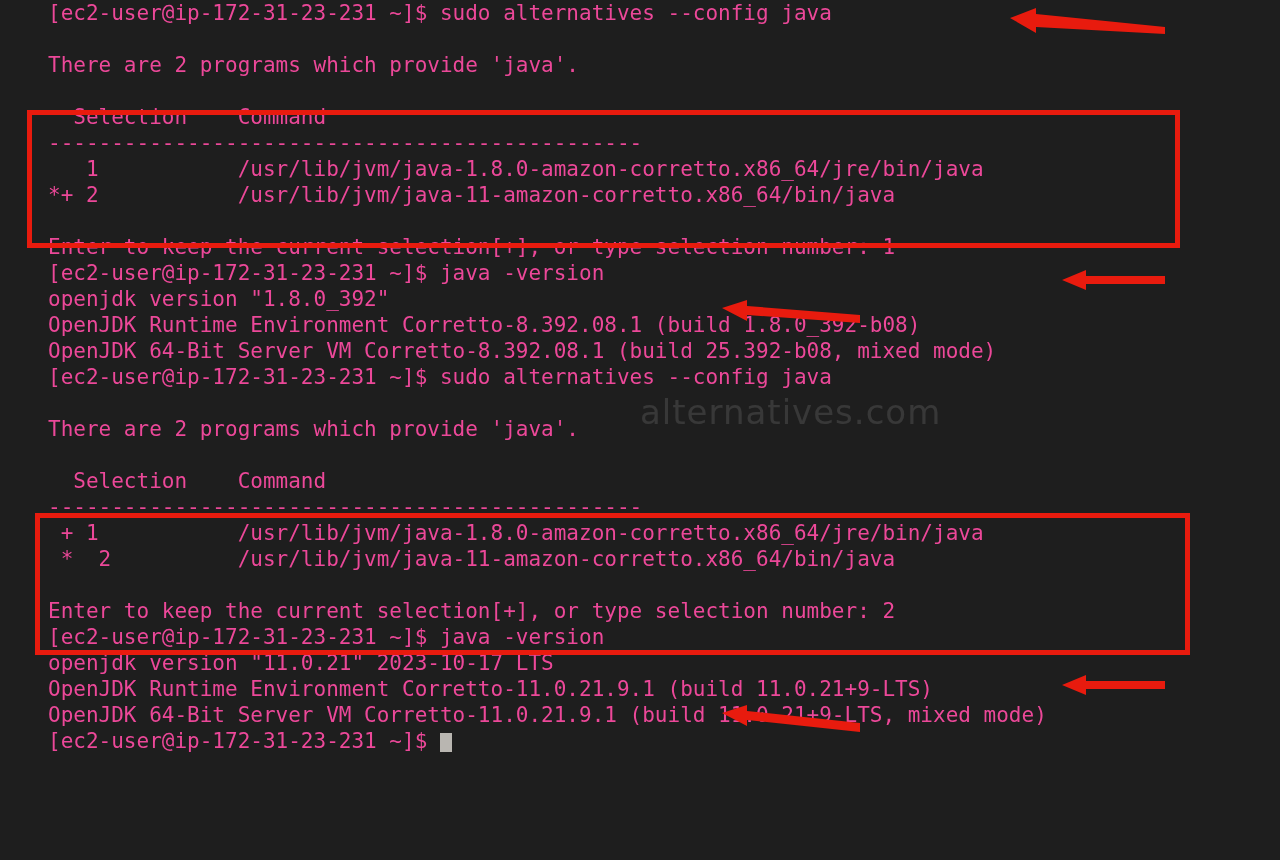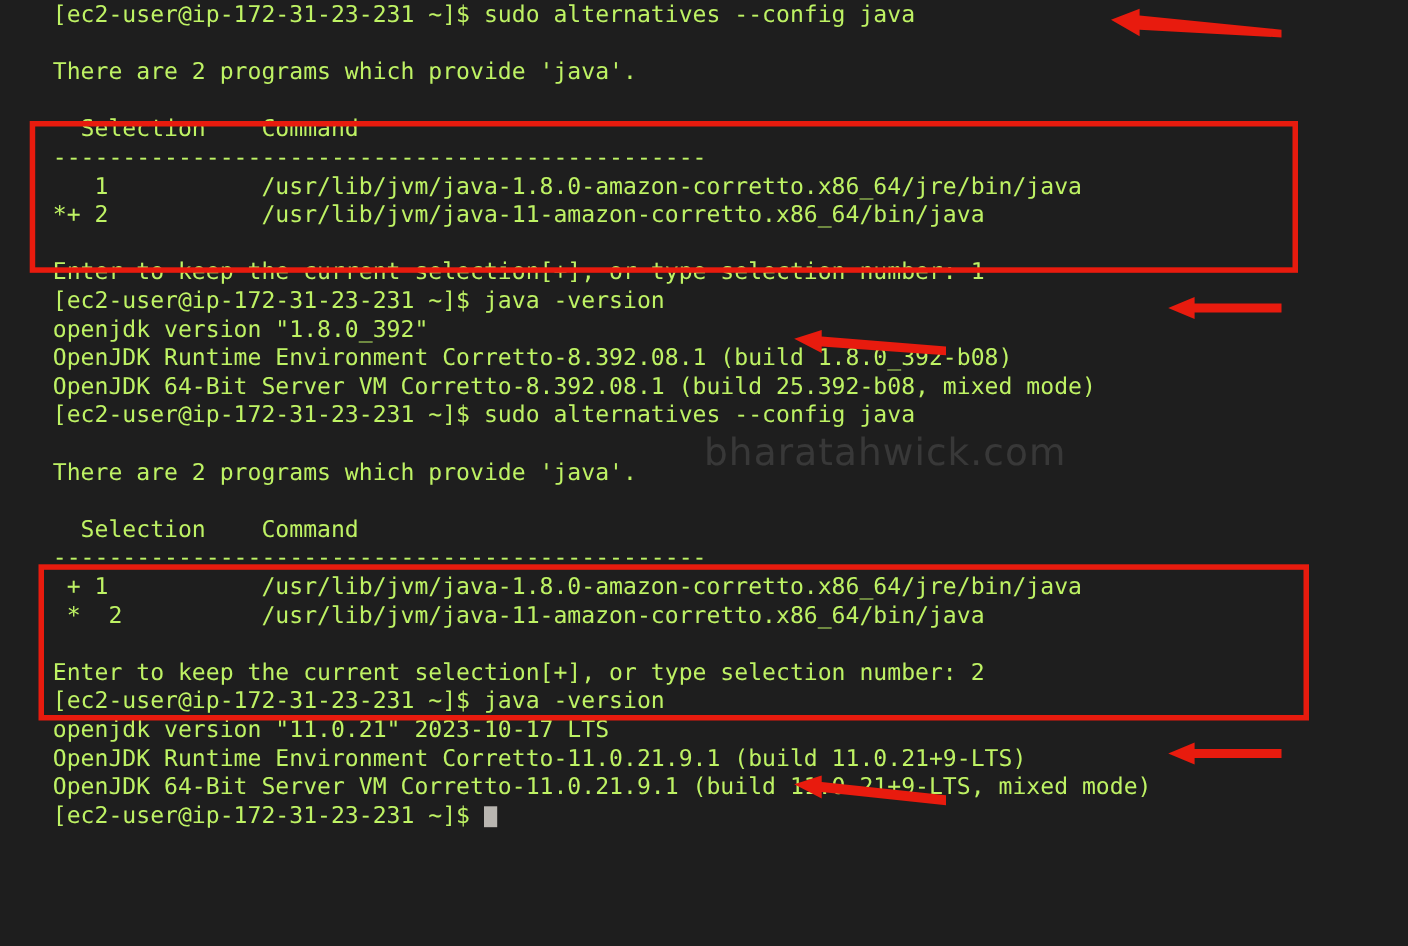--- a/index.html
+++ b/index.html
@@ -18,21 +18,21 @@
   }
 
   
   #console {
     position: absolute;
     left: 48px;
     top: 0px;
     width: 1232px;
     margin: 0;
     padding: 0;
-    color: #bef264;
+    color: #ec4899;
     font-family: "DejaVu Sans Mono", "Liberation Mono", monospace;
     font-size: 21px;
     line-height: 26px;
     letter-spacing: 0px;
     white-space: pre;
     z-index: 3;
   }
   #console .ln {
     display: block;
     height: 26px;
@@ -73,21 +73,21 @@
     letter-spacing: 1px;
     white-space: nowrap;
     user-select: none;
   }
 </style>
 </head>
 <body>
 
 <div id="screen">
 
-  <div id="watermark">bharatahwick.com</div>
+  <div id="watermark">alternatives.com</div>
 
   <pre id="console"><span class="ln">[ec2-user@ip-172-31-23-231 ~]$ sudo alternatives --config java</span><span class="ln blank"></span><span class="ln">There are 2 programs which provide 'java'.</span><span class="ln blank"></span><span class="ln">  Selection    Command</span><span class="ln">-----------------------------------------------</span><span class="ln">   1           /usr/lib/jvm/java-1.8.0-amazon-corretto.x86_64/jre/bin/java</span><span class="ln">*+ 2           /usr/lib/jvm/java-11-amazon-corretto.x86_64/bin/java</span><span class="ln blank"></span><span class="ln">Enter to keep the current selection[+], or type selection number: 1</span><span class="ln">[ec2-user@ip-172-31-23-231 ~]$ java -version</span><span class="ln">openjdk version "1.8.0_392"</span><span class="ln">OpenJDK Runtime Environment Corretto-8.392.08.1 (build 1.8.0_392-b08)</span><span class="ln">OpenJDK 64-Bit Server VM Corretto-8.392.08.1 (build 25.392-b08, mixed mode)</span><span class="ln">[ec2-user@ip-172-31-23-231 ~]$ sudo alternatives --config java</span><span class="ln blank"></span><span class="ln">There are 2 programs which provide 'java'.</span><span class="ln blank"></span><span class="ln">  Selection    Command</span><span class="ln">-----------------------------------------------</span><span class="ln"> + 1           /usr/lib/jvm/java-1.8.0-amazon-corretto.x86_64/jre/bin/java</span><span class="ln"> *  2          /usr/lib/jvm/java-11-amazon-corretto.x86_64/bin/java</span><span class="ln blank"></span><span class="ln">Enter to keep the current selection[+], or type selection number: 2</span><span class="ln">[ec2-user@ip-172-31-23-231 ~]$ java -version</span><span class="ln">openjdk version "11.0.21" 2023-10-17 LTS</span><span class="ln">OpenJDK Runtime Environment Corretto-11.0.21.9.1 (build 11.0.21+9-LTS)</span><span class="ln">OpenJDK 64-Bit Server VM Corretto-11.0.21.9.1 (build 11.0.21+9-LTS, mixed mode)</span><span class="ln"><span>[ec2-user@ip-172-31-23-231 ~]$ </span><span class="cursor"></span></span></pre>
 
   <div class="hl-box" id="box0" style="left: 27px; top: 110px; width: 1153px; height: 138px; border-color: rgb(232, 27, 14);"></div>
   <div class="hl-box" id="box1" style="left: 35px; top: 513px; width: 1155px; height: 142px; border-color: rgb(232, 27, 14);"></div>
 
   <div class="arrow" id="arr0" style="left: 1010px; top: 8px;">
     <svg width="155" height="28" viewBox="0 0 155 28">
       <polygon points="0,10 26,0 26,6 155,19 155,26 26,19 26,25" fill="#e81b0e"></polygon>
     </svg>

